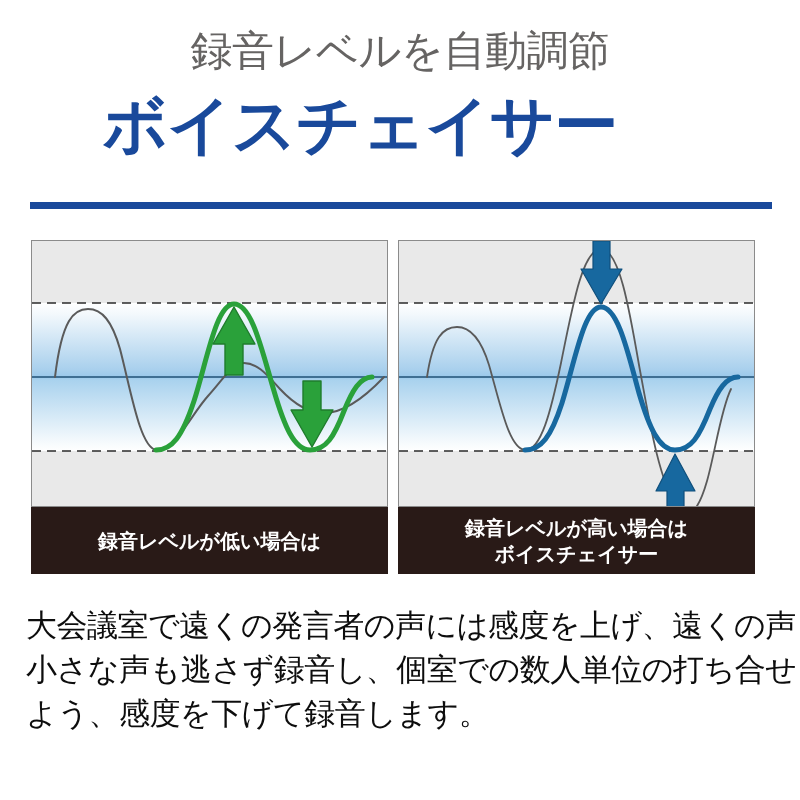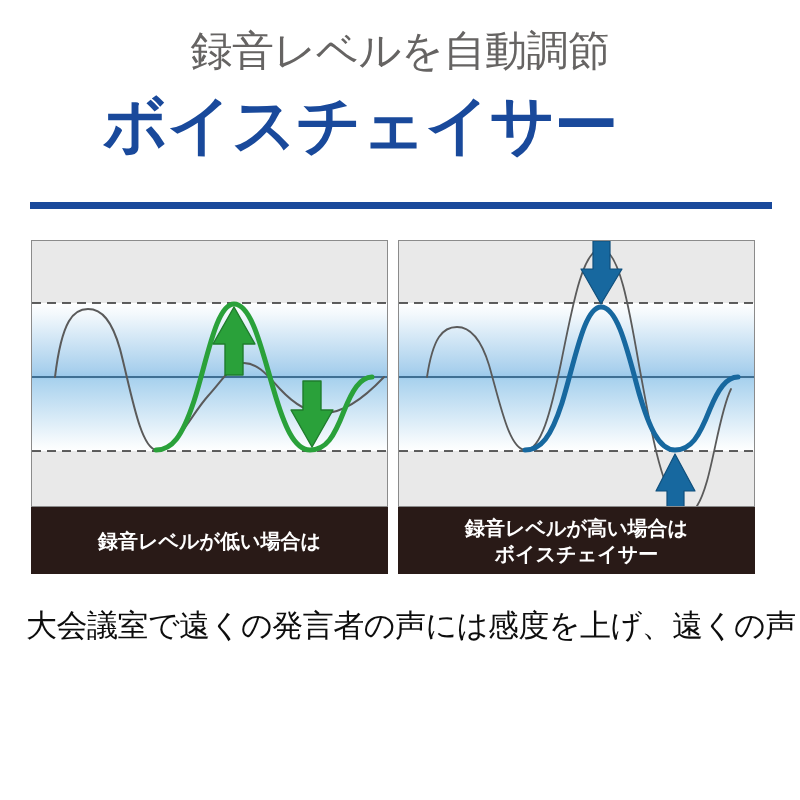--- a/index.html
+++ b/index.html
@@ -189,15 +189,17 @@
     </div>
 
     <div class="caption">
       <span class="cline">録音レベルが高い場合は</span>
       <span class="cline">ボイスチェイサー</span>
     </div>
   </div>
 
   <div class="bodytext">
     <span class="pline">大会議室で遠くの発言者の声には感度を上げ、遠くの声・</span>
+    <span class="pline">小さな声も逃さず録音し、個室での数人単位の打ち合せ</span>
+    <span class="pline">よう、感度を下げて録音します。</span>
   </div>
 
 </div>
 
 </body></html>

